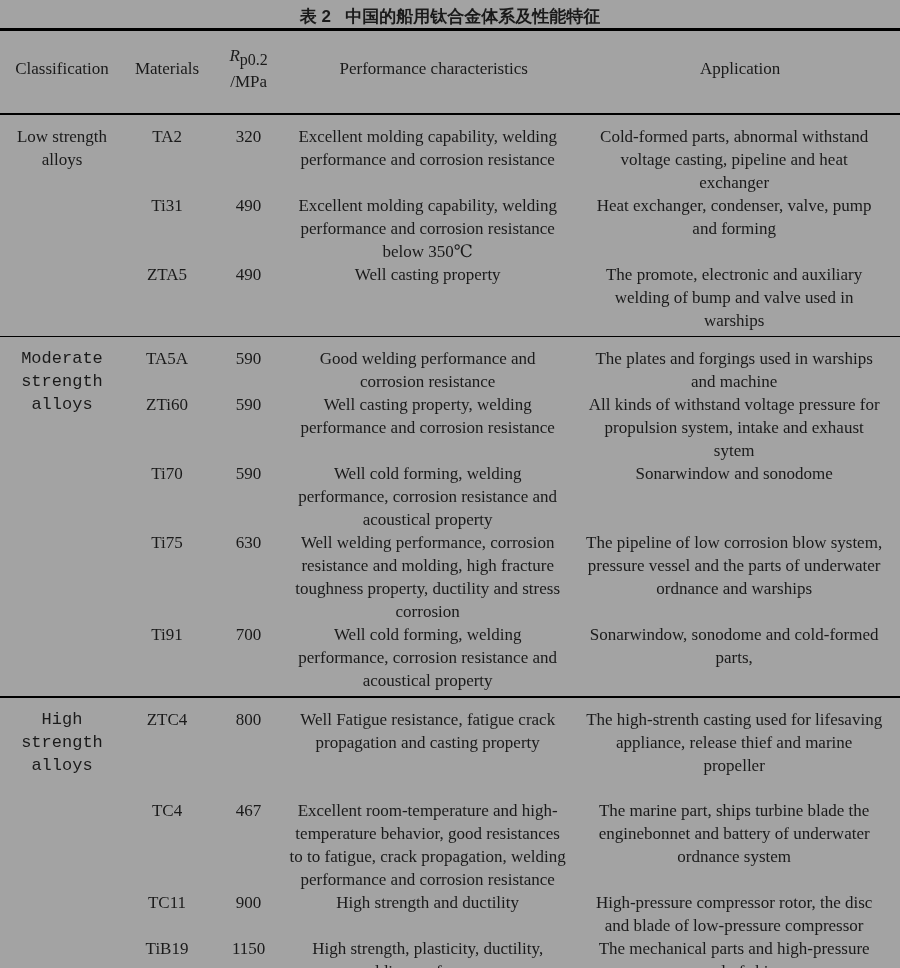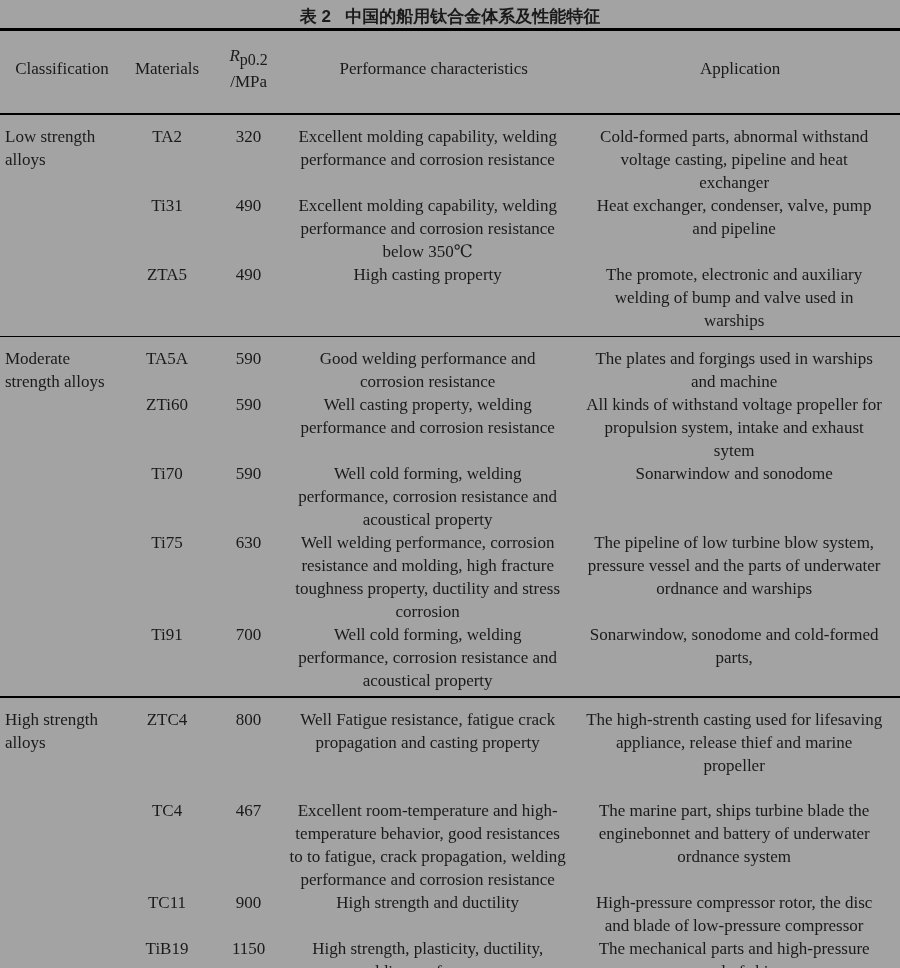--- a/index.html
+++ b/index.html
@@ -25,22 +25,22 @@
     font-size: 17px; table-layout: fixed;
   }
   col.c1 { width: 13.1%; } col.c2 { width: 9.9%; } col.c3 { width: 7.7%; }
   col.c4 { width: 33.7%; } col.c5 { width: 35.6%; }
   th { font-weight: normal; vertical-align: middle; text-align: center;
        padding: 14px 2px 16px 2px; line-height: 22px; }
   td { vertical-align: top; line-height: 23px; padding: 0; }
   td.ctr { text-align: center; font-family: Liberation Serif, serif; }
   td.lft { text-align: center; padding-right: 12px; }
   tr.sec-first > td { padding-top: 5px; }
-  td.class-cell { text-align: left; }
-  td.class-offset { padding-top: 26px; }
+  td.class-cell { text-align: center; }
+  td.class-offset { padding-top: 26px; font-family: Liberation Mono, monospace; }
   tr.gap-after > td { padding-bottom: 22px; }
   tr.rulerow td { padding: 4px 0 5px 0; }
   tr.rulerow .rule { margin: 0 -5px; }
   tr.last > td, td.seg-end { border-bottom: 3px solid #000; }
   sub { font-size: 16px; }
   i { font-style: italic; }
 </style>
 </head>
 <body>
 
@@ -78,58 +78,58 @@
         <td class="class-cell" rowspan="3">Low strength alloys</td>
         <td class="ctr">TA2</td>
         <td class="ctr">320</td>
         <td class="lft">Excellent molding capability, welding performance and corrosion resistance</td>
         <td class="lft">Cold-formed parts, abnormal withstand voltage casting, pipeline and heat exchanger</td>
       </tr>
       <tr>
         <td class="ctr">Ti31</td>
         <td class="ctr">490</td>
         <td class="lft">Excellent molding capability, welding performance and corrosion resistance below 350℃</td>
-        <td class="lft">Heat exchanger, condenser, valve, pump and pipeline</td>
+        <td class="lft">Heat exchanger, condenser, valve, pump and forming</td>
       </tr>
       <tr>
         <td class="ctr">ZTA5</td>
         <td class="ctr">490</td>
-        <td class="lft">High casting property</td>
+        <td class="lft">Well casting property</td>
         <td class="lft">The promote, electronic and auxiliary welding of bump and valve used in warships</td>
       </tr>
       <tr class="rulerow">
         <td colspan="5">
             <div class="rule thin"></div>
           </td>
       </tr>
 
       <tr class="sec-first">
         <td class="class-cell class-offset" rowspan="5">Moderate strength alloys</td>
         <td class="ctr">TA5A</td>
         <td class="ctr">590</td>
         <td class="lft">Good welding performance and corrosion resistance</td>
         <td class="lft">The plates and forgings used in warships and machine</td>
       </tr>
       <tr>
         <td class="ctr">ZTi60</td>
         <td class="ctr">590</td>
         <td class="lft">Well casting property, welding performance and corrosion resistance</td>
-        <td class="lft">All kinds of withstand voltage propeller for propulsion system, intake and exhaust sytem</td>
+        <td class="lft">All kinds of withstand voltage pressure for propulsion system, intake and exhaust sytem</td>
       </tr>
       <tr>
         <td class="ctr">Ti70</td>
         <td class="ctr">590</td>
         <td class="lft">Well cold forming, welding performance, corrosion resistance and acoustical property</td>
         <td class="lft">Sonarwindow and sonodome</td>
       </tr>
       <tr>
         <td class="ctr">Ti75</td>
         <td class="ctr">630</td>
         <td class="lft">Well welding performance, corrosion resistance and molding, high fracture toughness property, ductility and stress corrosion</td>
-        <td class="lft">The pipeline of low turbine blow system, pressure vessel and the parts of underwater ordnance and warships</td>
+        <td class="lft">The pipeline of low corrosion blow system, pressure vessel and the parts of underwater ordnance and warships</td>
       </tr>
       <tr>
         <td class="ctr">Ti91</td>
         <td class="ctr">700</td>
         <td class="lft">Well cold forming, welding performance, corrosion resistance and acoustical property</td>
         <td class="lft">Sonarwindow, sonodome and cold-formed parts,</td>
       </tr>
       <tr class="rulerow">
         <td colspan="5">
             <div class="rule thin"></div>

